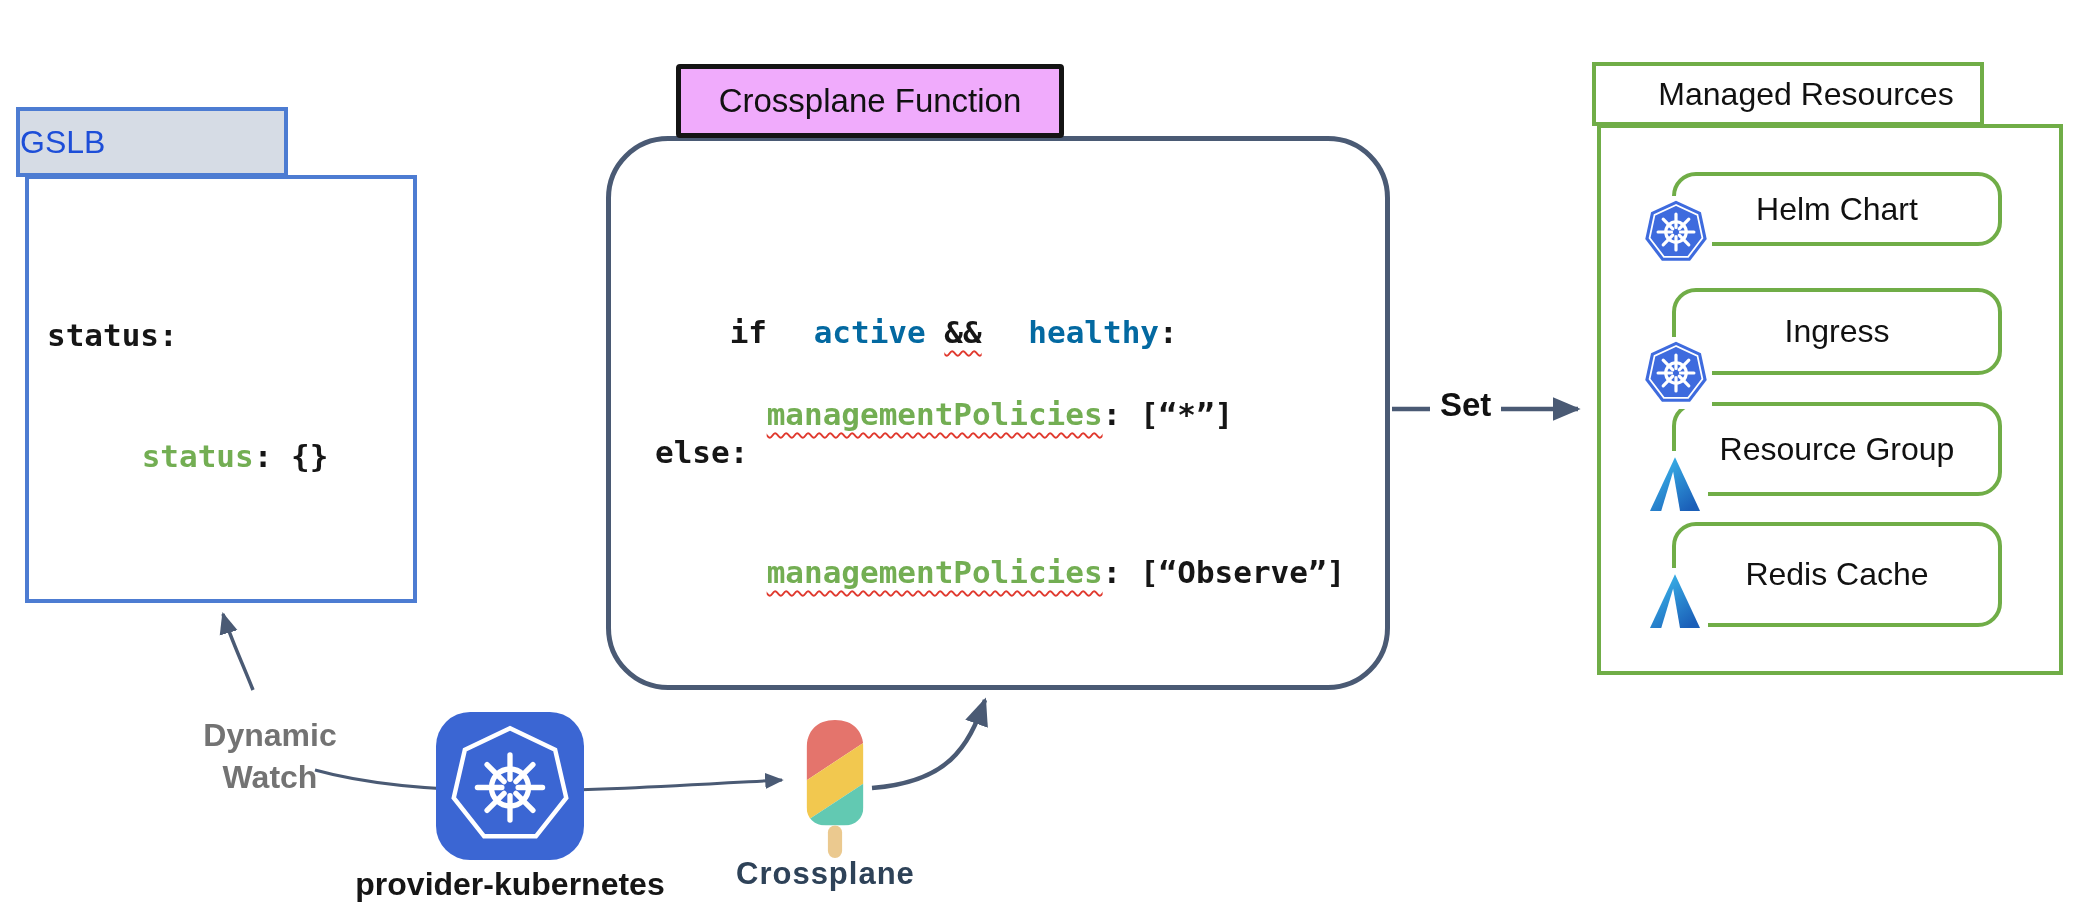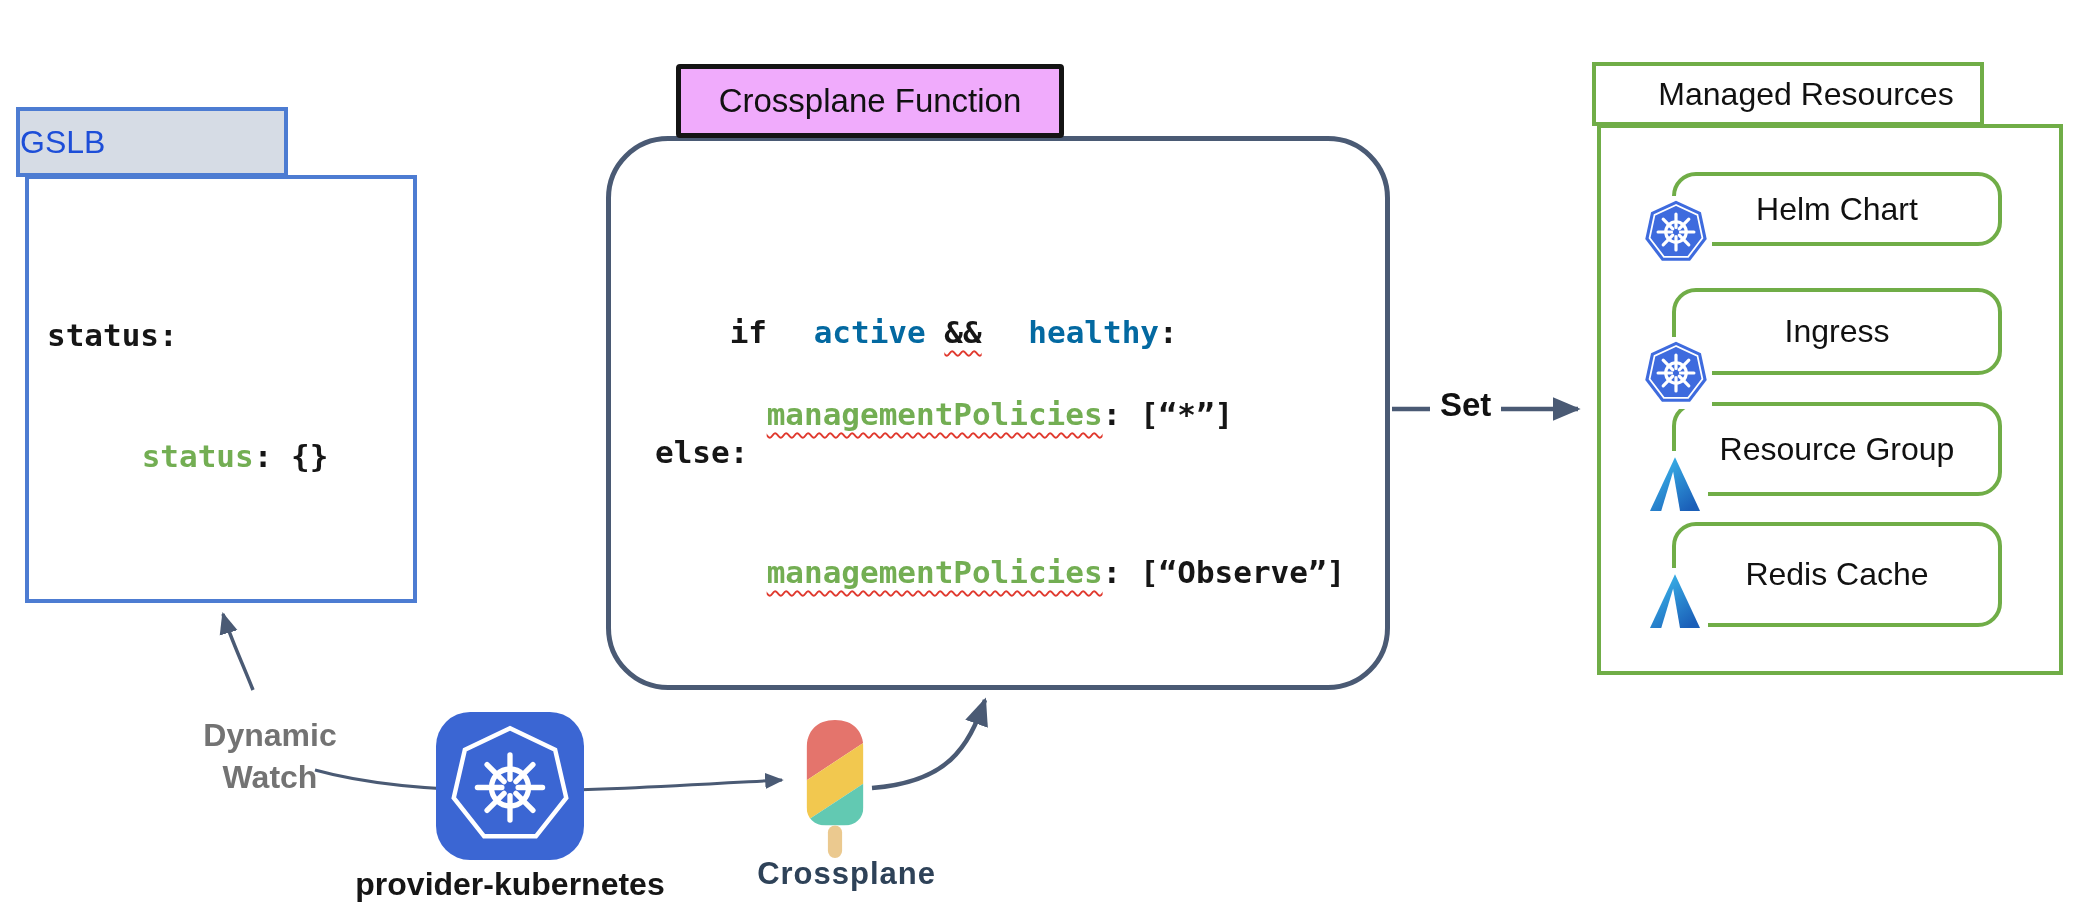--- a/index.html
+++ b/index.html
@@ -45,21 +45,21 @@
            font-size:32px;color:#111;}
   .icon-pad{background:#fff;display:flex;align-items:center;justify-content:center;}
 
   
   .dyn-watch{left:185px;top:714px;width:170px;text-align:center;font-size:32px;
              font-weight:bold;color:#737373;line-height:42px;white-space:pre-line;}
   .k8s-tile{left:436px;top:712px;width:148px;height:148px;}
   .provider-label{left:310px;top:866px;width:400px;text-align:center;font-size:32px;
                   font-weight:bold;color:#161616;}
   .popsicle{left:802px;top:718px;width:66px;height:142px;}
-  .xp-label{left:736px;top:856px;width:200px;text-align:right;font-size:31px;
+  .xp-label{left:736px;top:856px;width:200px;text-align:left;font-size:31px;
             font-weight:bold;letter-spacing:1px;color:#2E4258;}
   svg.arrows{position:absolute;left:0;top:0;z-index:5;pointer-events:none;}
 </style>
 </head>
 <body>
 
 <div id="stage">
 
   <svg width="0" height="0" style="position:absolute">
     <defs>

